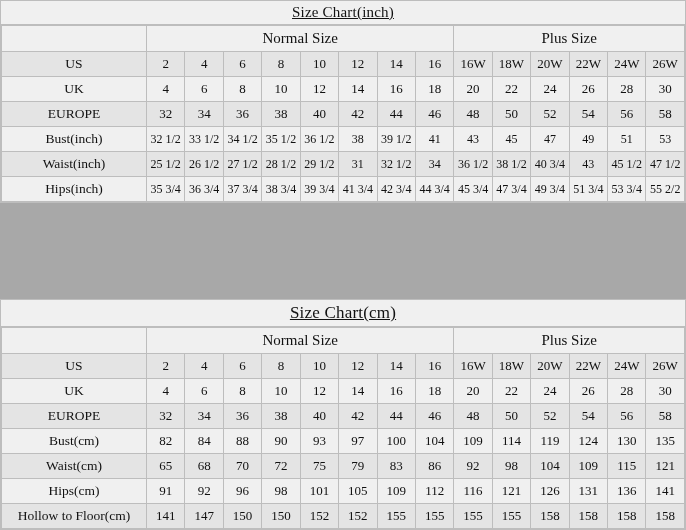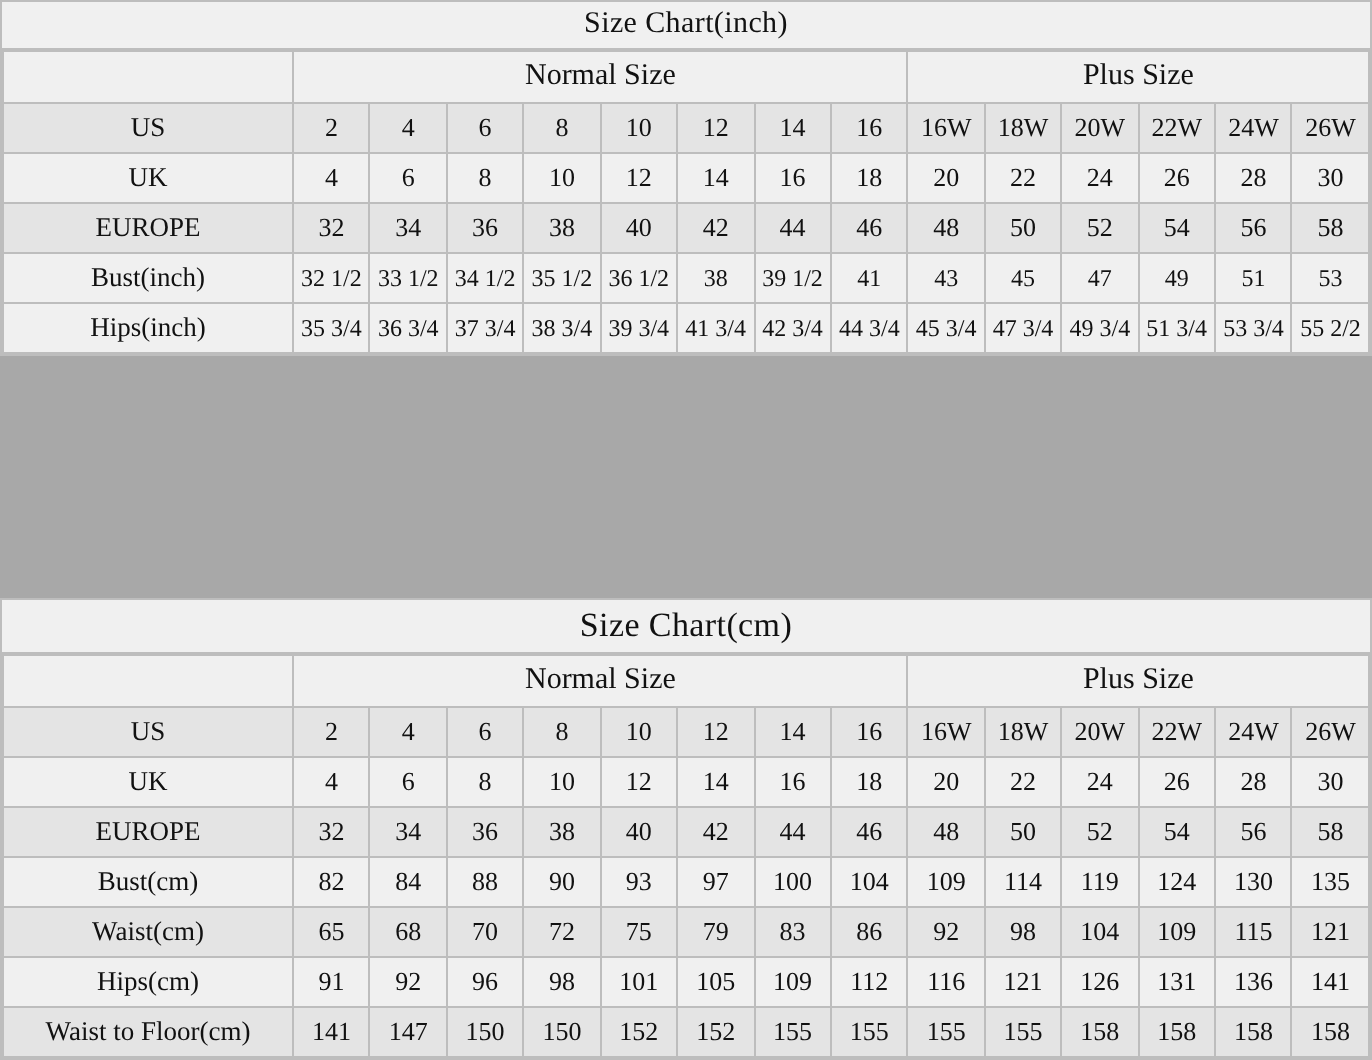--- a/index.html
+++ b/index.html
@@ -22,20 +22,21 @@
     width: 686px;
   }
   .chart-title {
     text-align: center;
     font-size: 15px;
     color: #111;
     padding: 3px 0 3px 0;
     border-bottom: 1px solid #bdbdbd;
     background: #f0f0f0;
     letter-spacing: 0.2px;
+    text-decoration: underline;
   }
   table {
     border-collapse: collapse;
     width: 100%;
     table-layout: fixed;
   }
   td {
     border: 1px solid #bdbdbd;
     text-align: center;
     font-size: 13px;
@@ -143,20 +144,37 @@
         <td class="small">38</td>
         <td class="small">39 1/2</td>
         <td class="small">41</td>
         <td class="small">43</td>
         <td class="small">45</td>
         <td class="small">47</td>
         <td class="small">49</td>
         <td class="small">51</td>
         <td class="small">53</td>
       </tr>
+      <tr class="alt">
+        <td class="label">Waist(inch)</td>
+        <td class="small">25 1/2</td>
+        <td class="small">26 1/2</td>
+        <td class="small">27 1/2</td>
+        <td class="small">28 1/2</td>
+        <td class="small">29 1/2</td>
+        <td class="small">31</td>
+        <td class="small">32 1/2</td>
+        <td class="small">34</td>
+        <td class="small">36 1/2</td>
+        <td class="small">38 1/2</td>
+        <td class="small">40 3/4</td>
+        <td class="small">43</td>
+        <td class="small">45 1/2</td>
+        <td class="small">47 1/2</td>
+      </tr>
       <tr>
         <td class="label">Hips(inch)</td>
         <td class="small">35 3/4</td>
         <td class="small">36 3/4</td>
         <td class="small">37 3/4</td>
         <td class="small">38 3/4</td>
         <td class="small">39 3/4</td>
         <td class="small">41 3/4</td>
         <td class="small">42 3/4</td>
         <td class="small">44 3/4</td>
@@ -276,21 +294,21 @@
         <td>109</td>
         <td>112</td>
         <td>116</td>
         <td>121</td>
         <td>126</td>
         <td>131</td>
         <td>136</td>
         <td>141</td>
       </tr>
       <tr class="alt">
-        <td class="label">Waist to Floor(cm)</td>
+        <td class="label">Hollow to Floor(cm)</td>
         <td>141</td>
         <td>147</td>
         <td>150</td>
         <td>150</td>
         <td>152</td>
         <td>152</td>
         <td>155</td>
         <td>155</td>
         <td>155</td>
         <td>155</td>

